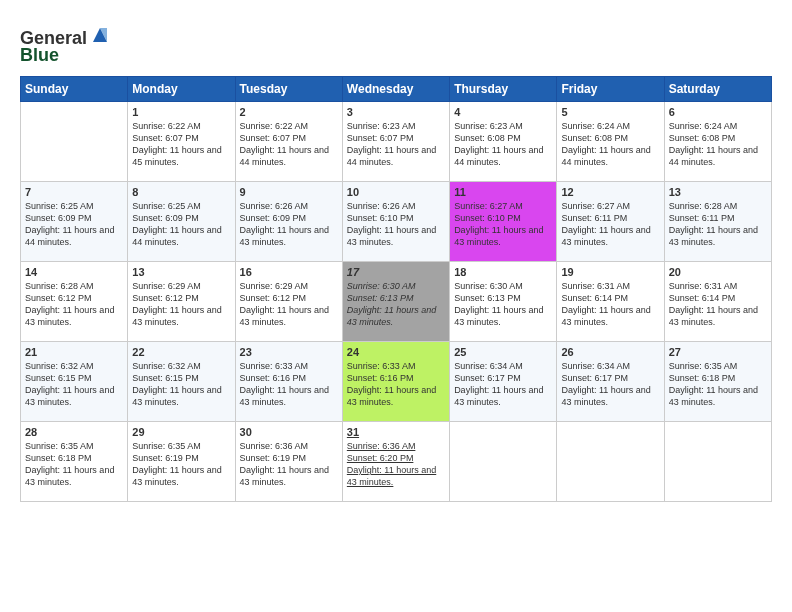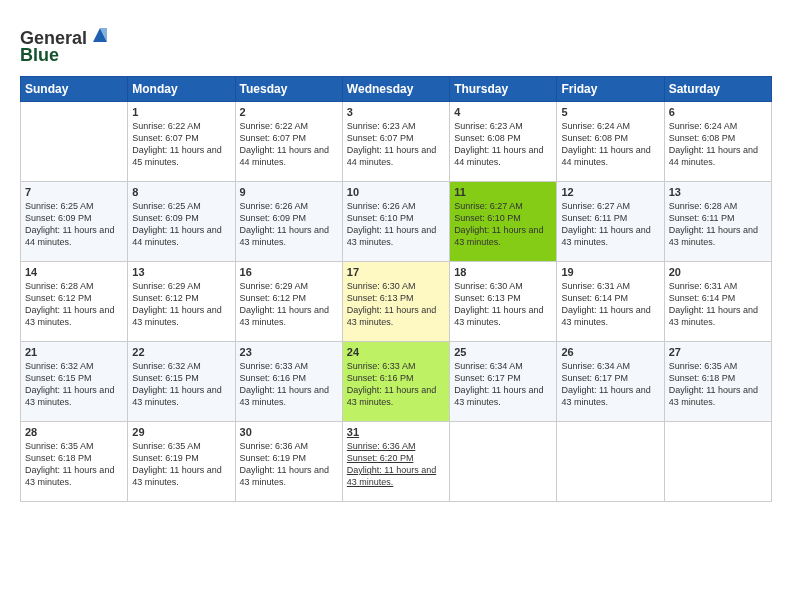--- a/index.html
+++ b/index.html
@@ -177,21 +177,21 @@
             <div class="cell-text" style="white-space: pre-line;">Sunrise: 6:26 AM
 Sunset: 6:09 PM
 Daylight: 11 hours and 43 minutes.</div>
           </td>
           <td style="background: rgb(244, 248, 252);">
             <span class="day-number">10</span>
             <div class="cell-text" style="white-space: pre-line;">Sunrise: 6:26 AM
 Sunset: 6:10 PM
 Daylight: 11 hours and 43 minutes.</div>
           </td>
-          <td style="background: #84cc16;">
+          <td style="background: #d946ef;">
             <span class="day-number">11</span>
             <div class="cell-text" style="white-space: pre-line;">Sunrise: 6:27 AM
 Sunset: 6:10 PM
 Daylight: 11 hours and 43 minutes.</div>
           </td>
           <td style="background: rgb(244, 248, 252);">
             <span class="day-number">12</span>
             <div class="cell-text" style="white-space: pre-line;">Sunrise: 6:27 AM
 Sunset: 6:11 PM
 Daylight: 11 hours and 43 minutes.</div>
@@ -215,21 +215,21 @@
             <div class="cell-text" style="white-space: pre-line;">Sunrise: 6:29 AM
 Sunset: 6:12 PM
 Daylight: 11 hours and 43 minutes.</div>
           </td>
           <td style="background: rgb(255, 255, 255);">
             <span class="day-number">16</span>
             <div class="cell-text" style="white-space: pre-line;">Sunrise: 6:29 AM
 Sunset: 6:12 PM
 Daylight: 11 hours and 43 minutes.</div>
           </td>
-          <td style="background: #fef9c3;">
+          <td style="background: #a3a3a3; font-style: italic;">
             <span class="day-number">17</span>
             <div class="cell-text" style="white-space: pre-line;">Sunrise: 6:30 AM
 Sunset: 6:13 PM
 Daylight: 11 hours and 43 minutes.</div>
           </td>
           <td style="background: rgb(255, 255, 255);">
             <span class="day-number">18</span>
             <div class="cell-text" style="white-space: pre-line;">Sunrise: 6:30 AM
 Sunset: 6:13 PM
 Daylight: 11 hours and 43 minutes.</div>

